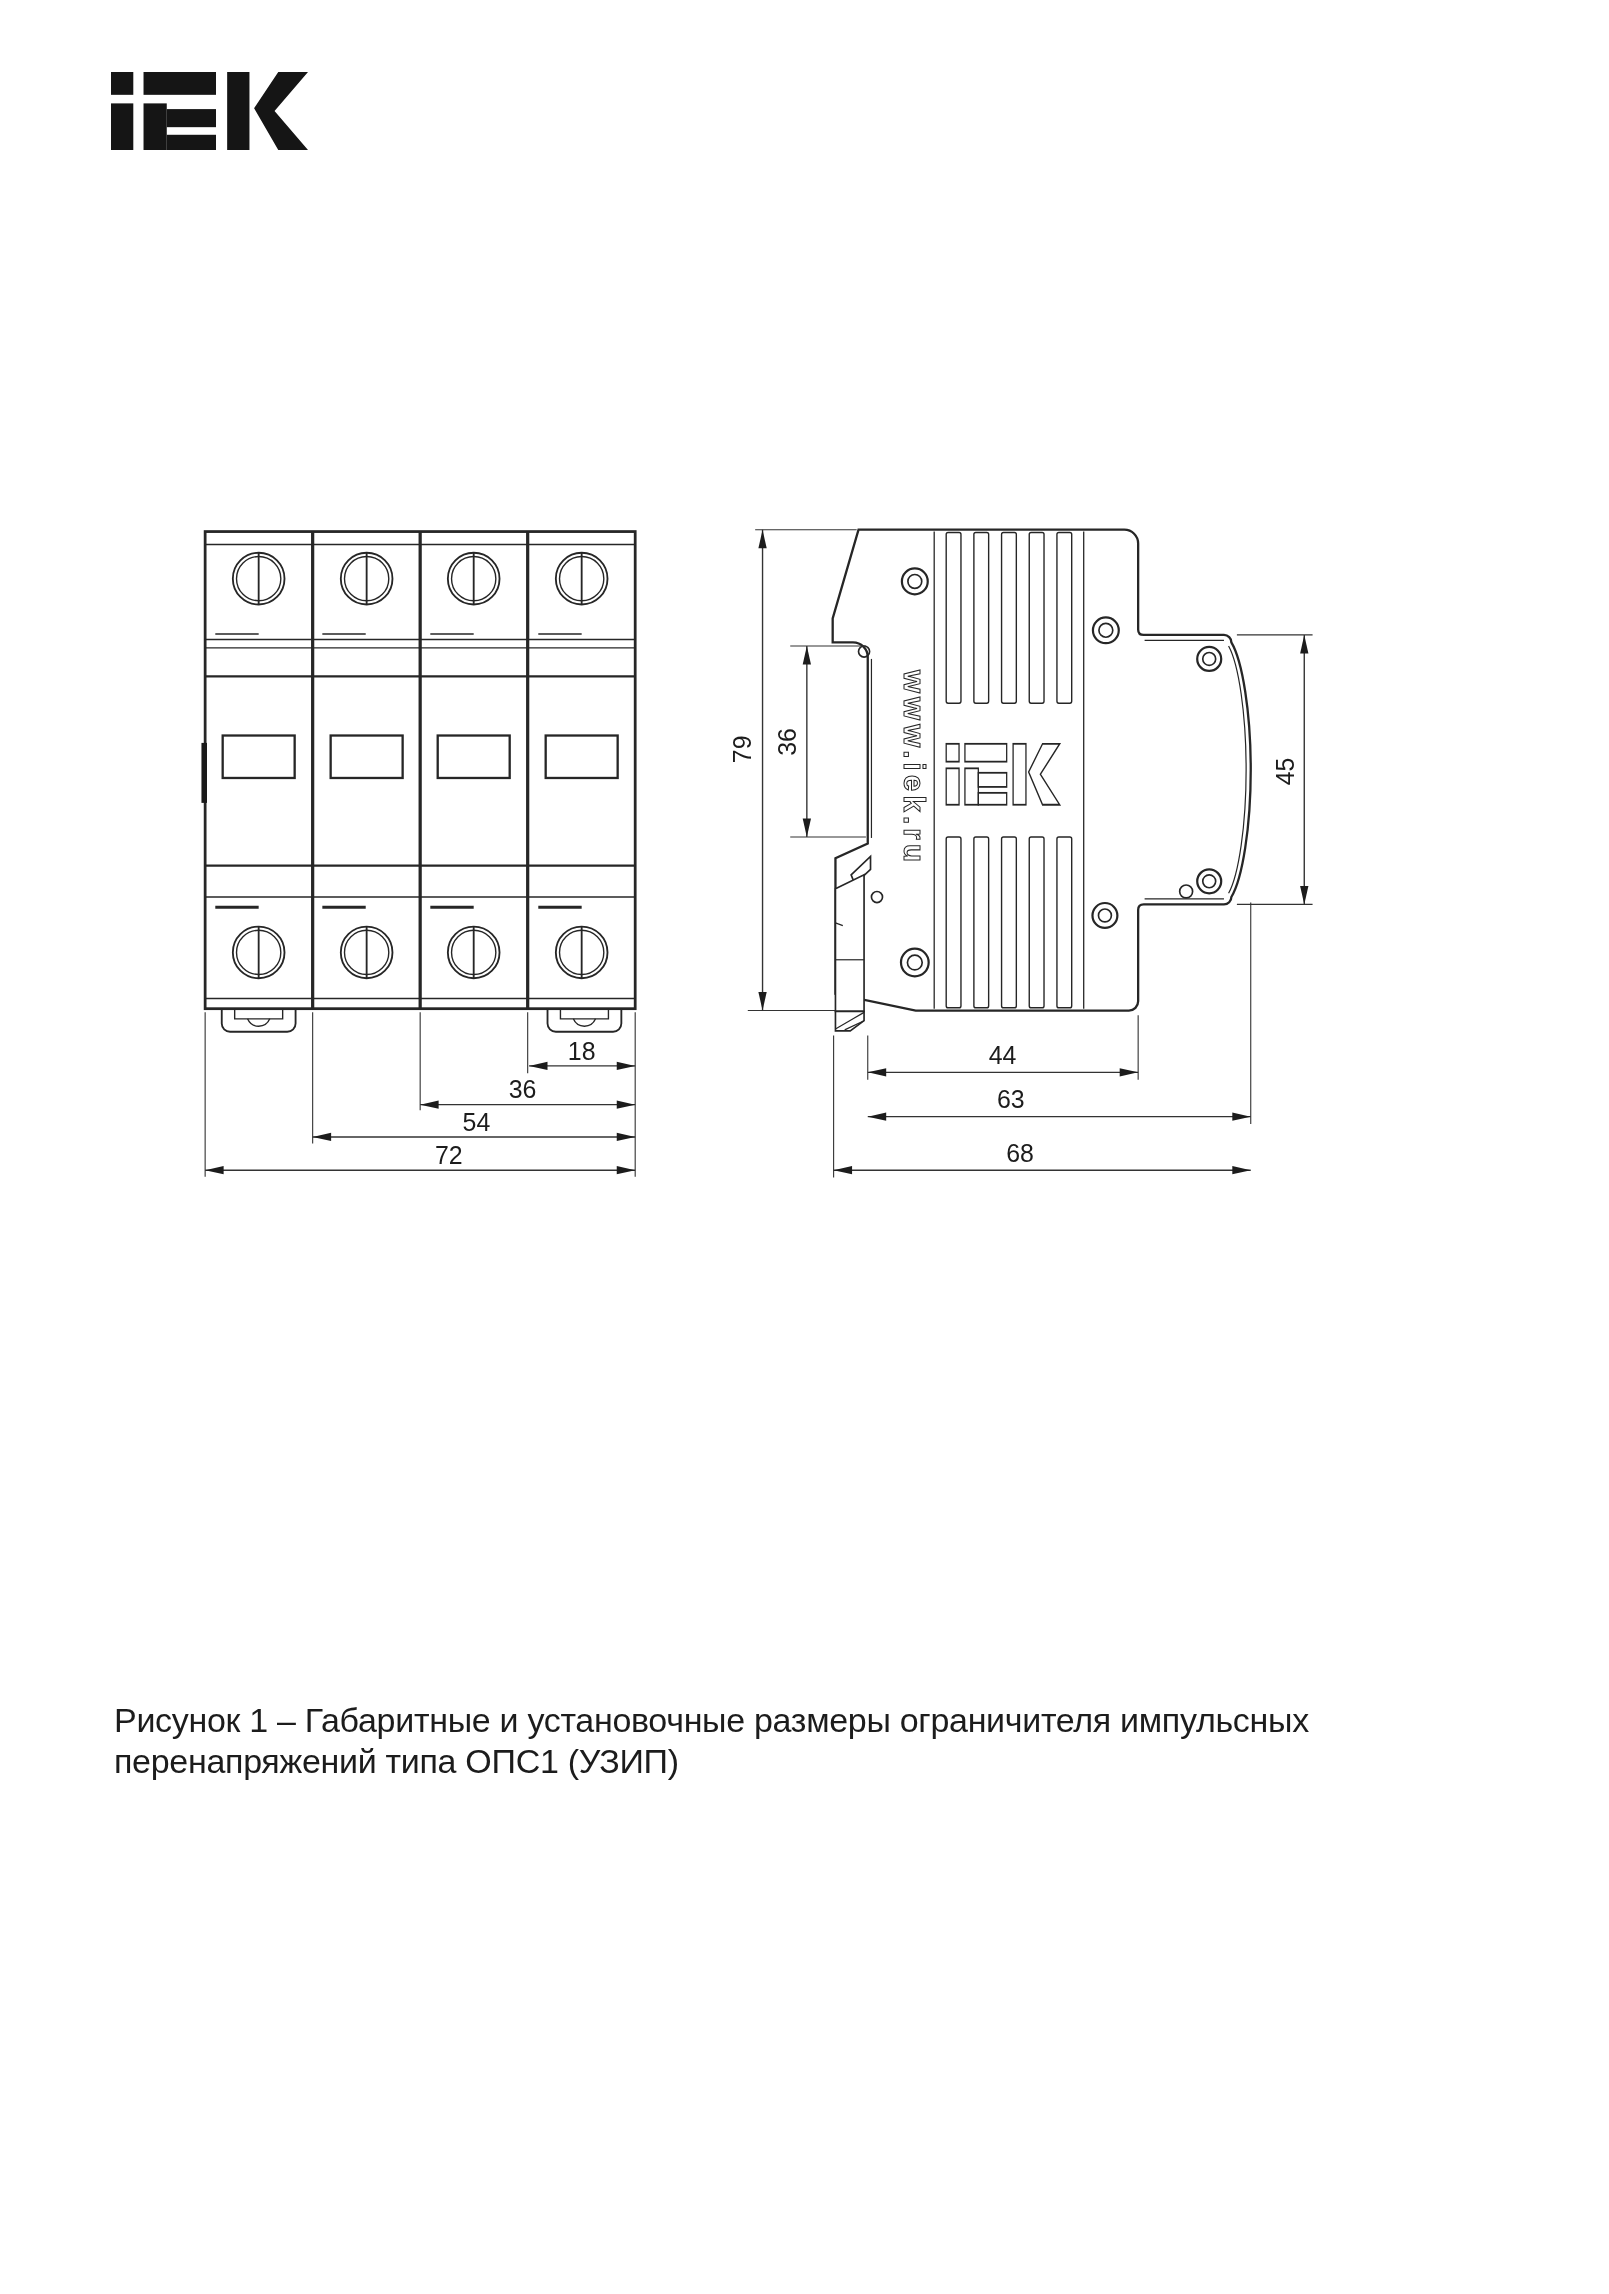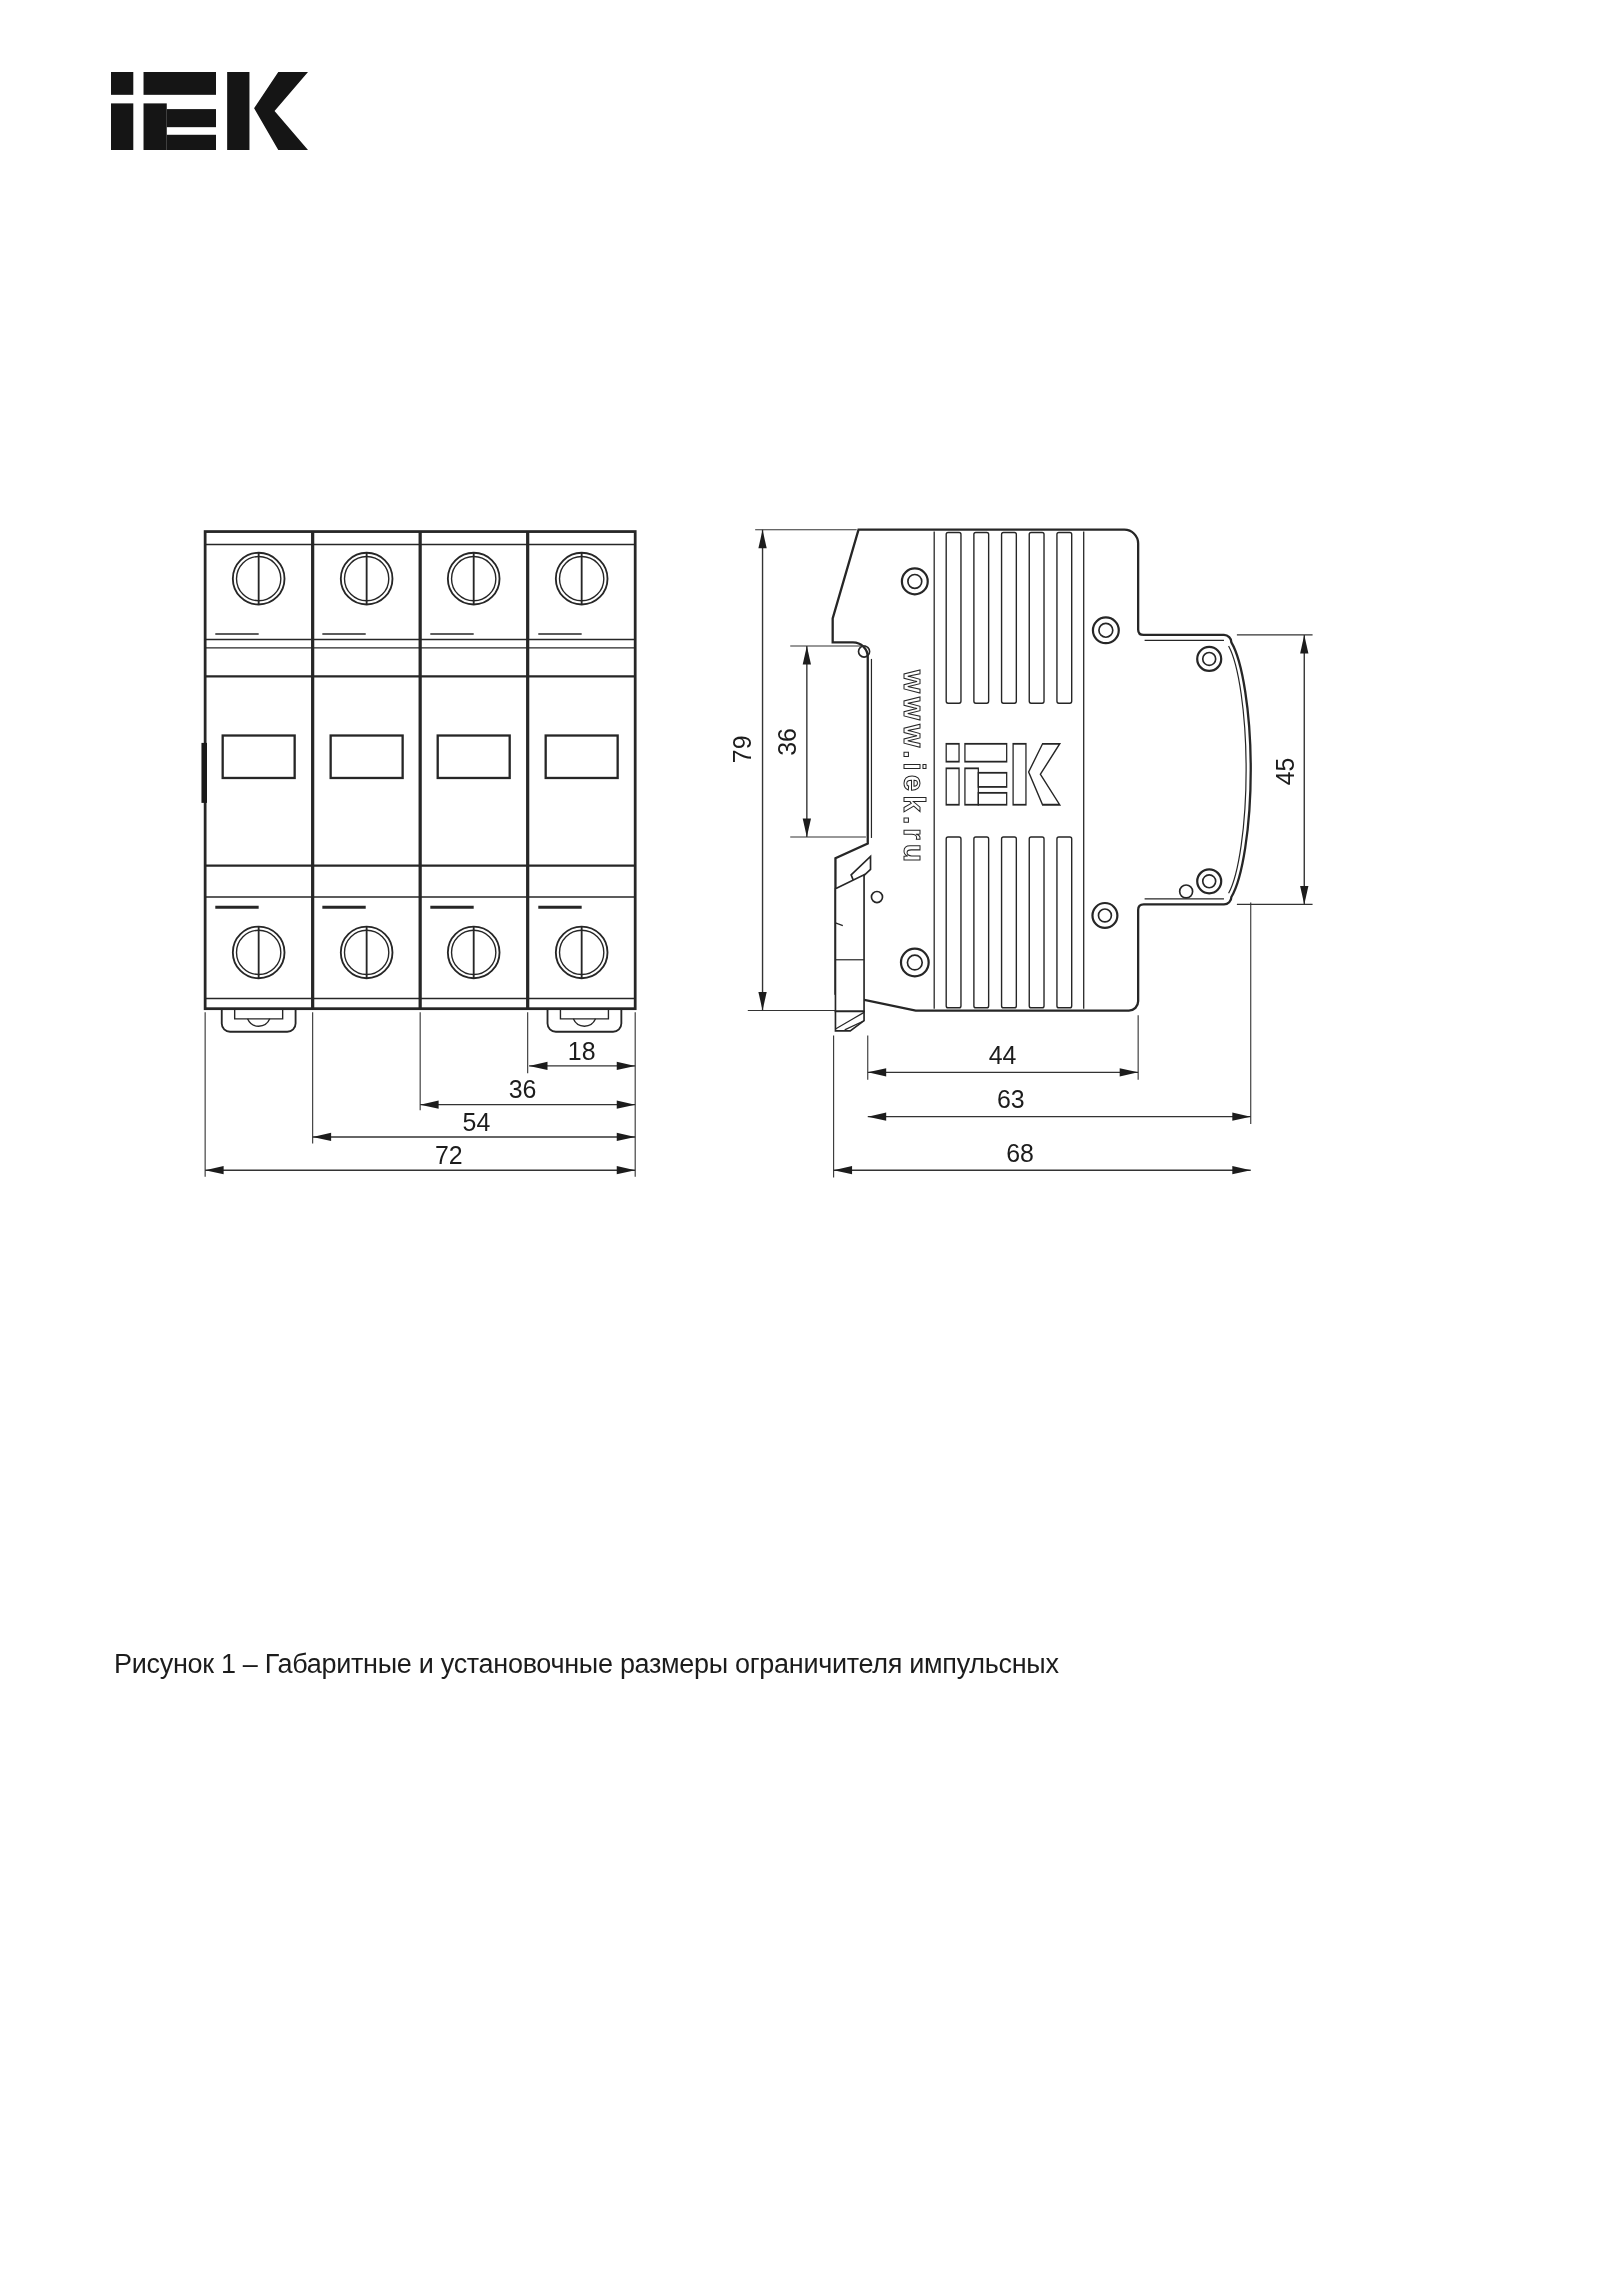--- a/index.html
+++ b/index.html
@@ -6,22 +6,22 @@
   .page{
     position:relative;
     width:1610px;height:2294px;
     background:#ffffff;
     font-family:"Liberation Sans", sans-serif;
     overflow:hidden;
   }
   .brand{position:absolute;left:111px;top:72px;width:197px;height:78px;}
   .drawing{position:absolute;left:0;top:0;width:1610px;height:1292px;}
   .caption{
-    position:absolute;left:114px;top:1648px;width:1292px;
-    font-size:27px;line-height:1.2;color:#1c1c1c;letter-spacing:-0.3px;
+    position:absolute;left:114px;top:1700px;width:1292px;
+    font-size:34px;line-height:1.2;color:#1c1c1c;letter-spacing:-0.3px;
   }
   svg text.dim{
     font-family:"Liberation Sans", sans-serif;
     font-size:27px;fill:#1c1c1c;
   }
   svg text.marking{
     font-family:"Liberation Sans", sans-serif;
     font-weight:bold;
   }
 </style>
@@ -280,16 +280,17 @@
           <text class="dim" x="1086" y="1153" text-anchor="middle">44</text>
           <text class="dim" x="1095" y="1201" text-anchor="middle">63</text>
           <text class="dim" x="1105" y="1259" text-anchor="middle">68</text>
         </g>
       </g>
     </g>
   </svg>
 
   <div class="caption">
     <div>Рисунок 1 – Габаритные и установочные размеры ограничителя импульсных</div>
+    <div>перенапряжений типа ОПС1 (УЗИП)</div>
   </div>
 
 </div>
 
 
 </body></html>

